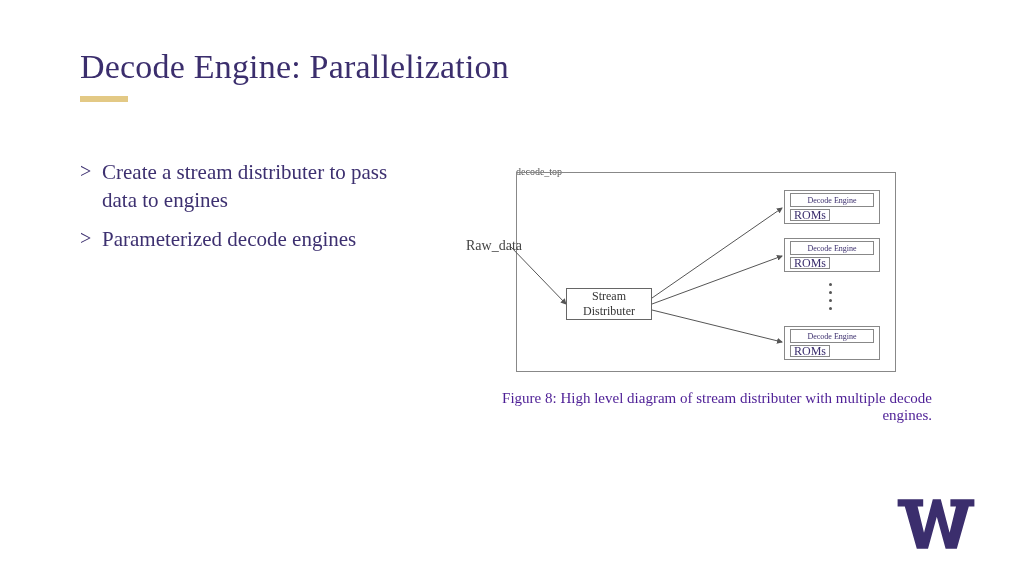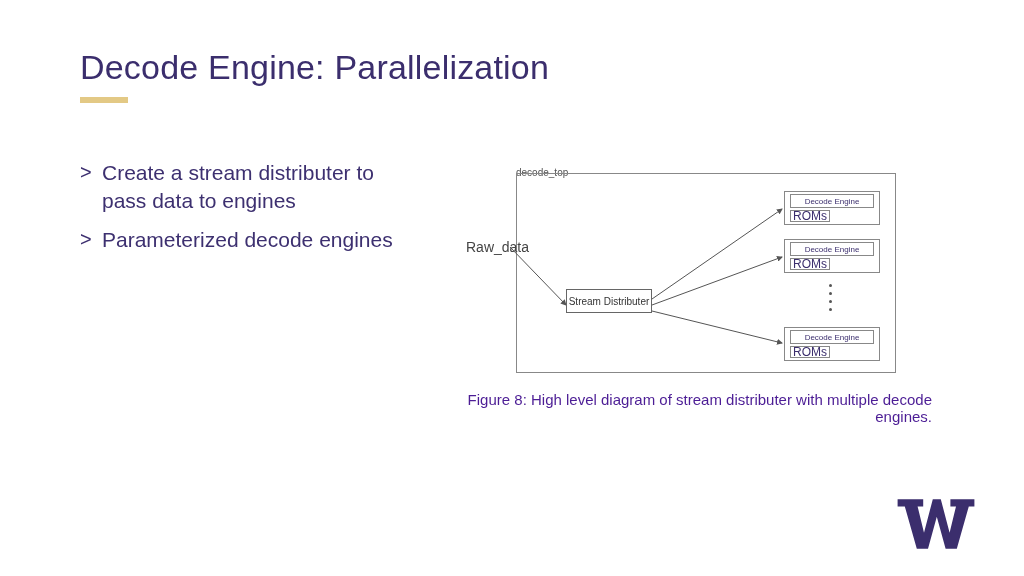--- a/index.html
+++ b/index.html
@@ -1,34 +1,34 @@
 <!DOCTYPE html>
 <html><head>
 <meta charset="utf-8">
 <style>
   * { box-sizing: border-box; margin: 0; padding: 0; }
   html, body { width: 1024px; height: 576px; font-family: "Segoe UI", Arial, sans-serif; background: #fff; color: #3b2e6d; overflow: hidden; }
-  .slide { position: relative; width: 100%; height: 100%; padding: 48px 72px 24px 80px; }
+  .slide { position: relative; width: 100%; height: 100%; padding: 48px 72px 24px 80px; font-family: Liberation Serif, serif; }
   .title { font-size: 34px; font-weight: 400; color: #3b2e6d; letter-spacing: .2px; }
   .accent-bar { width: 48px; height: 6px; background: #e3c985; margin-top: 10px; }
   .content { display: flex; margin-top: 56px; }
   .bullets { width: 360px; padding-right: 24px; }
   .bullets ul { list-style: none; }
   .bullets li { position: relative; font-size: 21px; line-height: 1.35; color: #3d3070; margin-bottom: 10px; padding-left: 22px; font-weight: 400; }
   .bullets li::before { content: ">"; position: absolute; left: 0; top: 0; color: #3d3070; font-size: 20px; }
   .figure-wrap { flex: 1; }
   .caption { text-align: right; font-size: 15px; color: #4c1d95; margin-top: 12px; padding: 0 20px; }
   .logo { position: absolute; right: 48px; bottom: 24px; width: 80px; height: 56px; }
   
   .diag { position: relative; width: 430px; height: 220px; margin-left: 30px; }
   .diag-title { position: absolute; left: 46px; top: 8px; font-size: 10px; color: #555; }
   .diag-outer { position: absolute; left: 46px; top: 14px; width: 380px; height: 200px; border: 1px solid #888; }
   .raw-label { position: absolute; left: -4px; top: 80px; font-size: 14px; color: #444; }
   .box { position: absolute; border: 1px solid #666; background: #fff; font-size: 9px; color: #333; display: flex; align-items: center; justify-content: center; text-align: center; }
-  .stream { left: 96px; top: 130px; width: 86px; height: 24px; font-size: 10px; }
+  .stream { left: 96px; top: 130px; width: 86px; height: 32px; font-size: 12px; }
   
   .eng-group { position: absolute; left: 314px; width: 76px; height: 34px; }
   .eng-outer { position: absolute; left:0; top:0; width:96px; height:34px; border:1px solid #888; }
   .eng-top  { position: absolute; left:6px; top:3px; width:84px; height:14px; border:1px solid #888; font-size:8px; display:flex; align-items:center; justify-content:center; }
   .eng-bot  { position: absolute; left:6px; top:19px; width:40px; height:12px; border:1px solid #888; font-size:12px; display:flex; align-items:center; justify-content:center; }
   .eg1 { top: 32px; }
   .eg2 { top: 80px; }
   .eg3 { top: 168px; }
   svg.lines { position: absolute; left:0; top:0; width:430px; height:220px; pointer-events:none; }
   .dots { position:absolute; left:358px; top:120px; width:4px; height:44px; }

